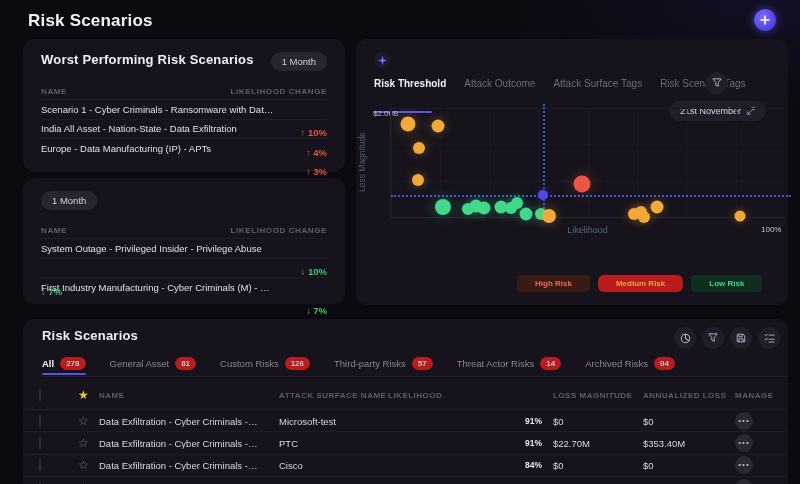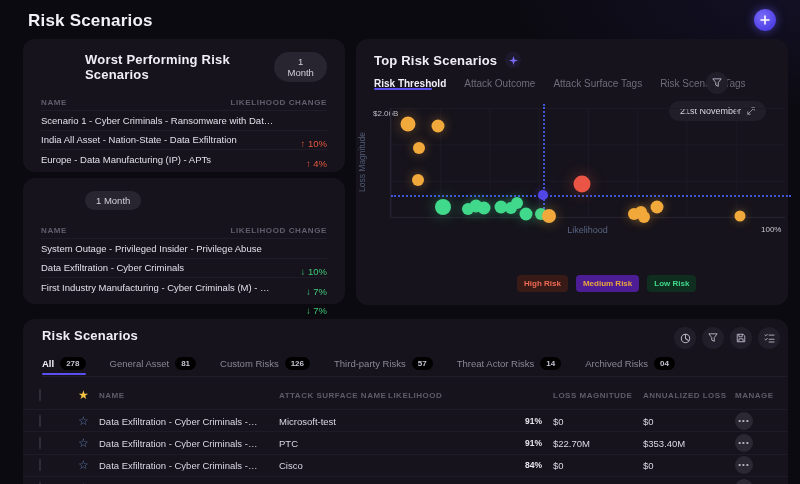--- a/index.html
+++ b/index.html
@@ -17,35 +17,35 @@
     background:radial-gradient(circle at 40% 35%, #7a6cf8, #4f40e6 70%);
     box-shadow:0 0 10px rgba(99,85,245,.6); color:#fff;
     display:flex; align-items:center; justify-content:center;
   }
   .panel { position:absolute; background:#16131c; border-radius:12px; }
   .panel-title { font-size:13px; font-weight:700; color:#f0eef5; letter-spacing:.2px; }
   .pill { background:#282531; border-radius:999px; padding:4px 11px; font-size:9.5px; color:#d2cfdc; border:none; cursor:pointer; }
 
   
   .mini-panel { padding:13px 18px 0 18px; }
-  .mini-head-row { display:flex; justify-content:space-between; align-items:flex-end;margin-left:44px; }
+  .mini-head-row { display:flex; justify-content:space-between; align-items:flex-start; }
   .mini-cols { display:flex; justify-content:space-between; margin-top:12px; height:16px; align-items:center;
                font-size:8px; letter-spacing:.6px; color:#615e6d; font-weight:700; }
   .mini-row { display:flex; justify-content:space-between; align-items:center; height:19.5px; border-top:1px solid #1f1c27; }
   .mini-row:first-of-type { border-top:none; }
   .mini-name { font-size:9.5px; color:#e2dfea; white-space:nowrap; overflow:hidden; text-overflow:ellipsis; max-width:235px; }
-  .chg { font-size:9.5px; font-weight:400; white-space:nowrap;margin-top:47px; }
+  .chg { font-size:9.5px; font-weight:700; white-space:nowrap;margin-top:47px; }
   .chg.up { color:#e2573f; }
   .chg.down { color:#3ec977; }
 
   
   .tr-header { display:flex; align-items:center; gap:8px; padding:13px 18px 0 18px; }
   .ai-badge { width:16px; height:16px; border-radius:50%; background:#1e1a2e; display:flex; align-items:center; justify-content:center; }
   .tr-tabs { position:absolute; left:18px; top:35px; display:flex; gap:18px; }
-  .tr-tab { font-size:10px; color:#6f6b7b; background:none; border:none; cursor:pointer; padding:4px 0 1px 0; position:relative; }
+  .tr-tab { font-size:10px; color:#6f6b7b; background:none; border:none; cursor:pointer; padding:4px 0 24px 0; position:relative; }
   .tr-tab.active { color:#f2f0f7; font-weight:700; }
   .tr-tab.active::after { content:""; position:absolute; left:0; right:14px; bottom:0; height:2px; border-radius:2px; background:#5b4ff0; }
   .tr-controls { position:absolute; right:22px; top:33px; display:flex; align-items:center; gap:7px;flex-direction:column; }
   .icon-circle { width:22px; height:22px; border-radius:50%; background:#211e2a; border:none; cursor:pointer;
                  display:flex; align-items:center; justify-content:center; color:#b9b6c6; }
   .date-pill { display:flex; align-items:center; gap:6px; background:#211e2a; border:none; cursor:pointer;
                border-radius:999px; padding:5px 11px; font-size:9px; color:#d8d5e2; }
 
   .plot-wrap { position:absolute; left:34px; top:69px; width:395px; height:110px; }
   .plot {
@@ -58,39 +58,39 @@
   .thresh-h { position:absolute; left:0; right:-6px; border-top:2px dotted #3d57d6; }
   .thresh-v { position:absolute; top:-4px; bottom:0; border-left:2px dotted #3d57d6; }
   .bubble { position:absolute; border-radius:50%; transform:translate(-50%,-50%); }
   .ymax-label { position:absolute; left:17px; top:70px; font-size:8px; color:#b9bbc6; }
   .xmax-label { position:absolute; left:405px; top:186px; font-size:8px; color:#c7c9d2; }
   .y-axis-label { position:absolute; left:-34px; top:118px; width:80px; font-size:8.5px; color:#4e5a74;
                   transform:rotate(-90deg); text-align:center; }
   .x-axis-label { position:absolute; left:34px; top:186px; width:395px; text-align:center; font-size:9px; color:#586584; }
 
   .legend { position:absolute; left:161px; top:236px; display:flex; gap:8px; }
-  .legend-chip { font-size:8px; font-weight:700; border-radius:4px; padding:4px 7px; border:none; cursor:pointer; }
+  .legend-chip { font-size:8px; font-weight:700; border-radius:4px; padding:4px 18px; border:none; cursor:pointer; }
   .legend-high { background:#381a16; color:#ef6a55; }
-  .legend-medium { background:#4c1d95; color:#eba53f; }
+  .legend-medium { background:#b91c1c; color:#eba53f;border-radius:6px; }
   .legend-low { background:#0f2e20; color:#3fd98a; }
 
   
   .tbl-title { position:absolute; left:19px; top:9px; }
   .tbl-controls { position:absolute; right:8px; top:8px; display:flex; align-items:center; gap:6px; }
   .search-box { display:flex; align-items:center; gap:6px; width:76px; height:21px; border:1px solid #2b2834;
                 border-radius:999px; padding:0 9px; background:transparent; }
   .search-box input { background:transparent; border:none; outline:none; width:48px; font-size:8.5px; color:#cfccda;
                       font-family:"Liberation Sans","DejaVu Sans",sans-serif; }
   .search-box input::placeholder { color:#6a6776; }
 
   .tbl-tabs { position:absolute; left:19px; top:33px; right:0; height:25px; display:flex; gap:24px; align-items:center;
               border-bottom:1px solid #201d28; padding-bottom:2px; }
   .tbl-tab { display:flex; align-items:center; gap:6px; background:none; border:none; cursor:pointer;
              font-size:9.5px; color:#8a8795; position:relative; height:100%; }
-  .tbl-tab .count { background:#000000; border-radius:7px; padding:2px 6px; font-size:8px; font-weight:700; color:#c6c3d1; }
+  .tbl-tab .count { background:#b91c1c; border-radius:7px; padding:2px 6px; font-size:8px; font-weight:700; color:#c6c3d1; }
   .tbl-tab.active { color:#f4f2f8; font-weight:700; }
   .tbl-tab.active::after { content:""; position:absolute; left:0; right:0; bottom:-1px; height:2px; border-radius:2px; background:#5b4ff0; }
 
   .grid-head { position:absolute; left:0; right:0; top:62px; height:28px; font-size:8px; font-weight:700;
                letter-spacing:.5px; color:#5f5c6a; }
   .trow { position:absolute; left:0; right:0; height:22.4px; border-top:1px solid #1e1b26; cursor:pointer; }
   .cell { position:absolute; top:50%; transform:translateY(-50%); font-size:9.5px; color:#dbd8e4; white-space:nowrap; }
   .c-check { left:16px; } .c-star { left:55px; } .c-name { left:76px; max-width:160px; overflow:hidden; text-overflow:ellipsis; }
   .c-surface { left:256px; } .c-bar { left:365px; } .c-loss { left:530px; } .c-ann { left:620px; } .c-manage { left:712px; }
   .hcell { font-size:8px; font-weight:700; letter-spacing:.5px; color:#5f5c6a; }
@@ -147,32 +147,30 @@
     </div>
     <div class="mini-cols">
       <span>NAME</span>
       <span>LIKELIHOOD CHANGE</span>
     </div>
     <div class="mini-row">
       <span class="mini-name">System Outage - Privileged Insider - Privilege Abuse</span>
       <span class="chg down"><span>↓</span> <span>10%</span></span>
     </div>
     <div class="mini-row">
-      <span class="mini-name">Data Exfiltration - Cyber Criminals</span>
       <span class="chg down"><span>↓</span> <span>7%</span></span>
     </div>
     <div class="mini-row">
       <span class="mini-name">First Industry Manufacturing - Cyber Criminals (M) - Data Exfiltration</span>
       <span class="chg down"><span>↓</span> <span>7%</span></span>
     </div>
   </section>
 
   <section class="panel" style="left:356px; top:39px; width:432px; height:266px;">
     <div class="tr-header">
-      <div class="panel-title">Top Risk Scenarios</div>
       <span class="ai-badge">
         <svg width="9" height="9" viewBox="0 0 10 10">
             <path d="M5 0l1.2 3.8L10 5 6.2 6.2 5 10 3.8 6.2 0 5l3.8-1.2z" fill="#7a6cf8"></path>
           </svg>
       </span>
     </div>
 
     <div class="tr-tabs">
       <button class="tr-tab active">Risk Threshold</button>
       <button class="tr-tab">Attack Outcome</button>

